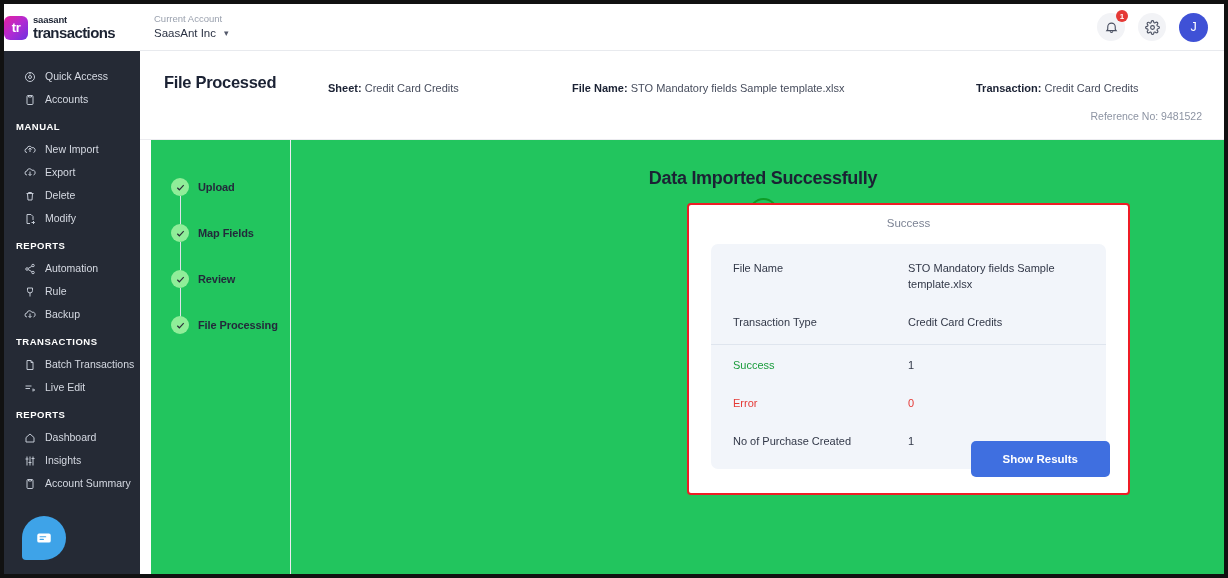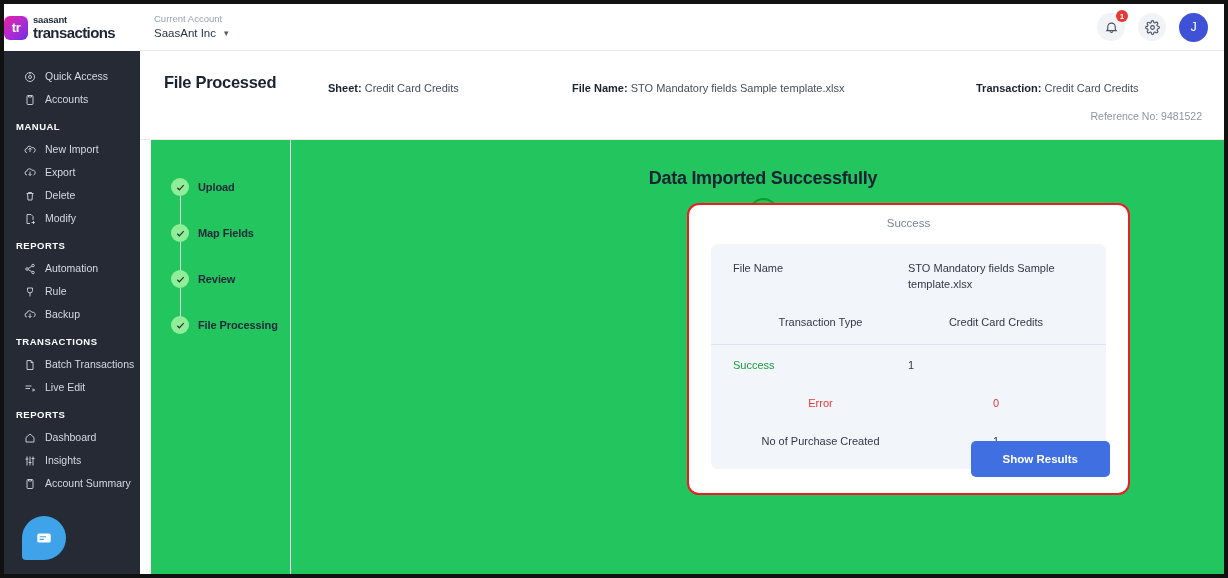--- a/index.html
+++ b/index.html
@@ -192,38 +192,38 @@
     border-radius: 50%; border: 2.2px solid #0f9d26;
     display: flex; align-items: center; justify-content: center;
   }
   .big-check svg { width: 15px; height: 15px; }
 
   .highlight-box {
     position: absolute;
     left: 396px; top: 63px;
     width: 443px; height: 292px;
     border: 2.6px solid #ee1c25;
-    border-radius: 12px;
+    border-radius: 4px;
     background: #ffffff;
   }
   .success-label {
     text-align: center; margin-top: 12px;
     font-size: 11.5px; color: #7c8394;
   }
   .kv-card {
     margin: 15px 22px 0;
     background: #f2f5fa;
     border-radius: 7px;
     padding: 6px 0 8px;
   }
   .kv-row {
     display: flex; align-items: flex-start;
     padding: 11px 22px;
   }
-  .kv-row + .kv-row { padding-top: 11px; text-align: center; }
+  .kv-row + .kv-row { padding-top: 11px; }
   .kv-key { width: 175px; font-size: 11px; color: #323848; line-height: 1.45; }
   .kv-val { flex: 1; font-size: 11px; color: #323848; line-height: 1.45; }
   .kv-sep { height: 1px; background: #dfe5ee; margin: 2px 0; }
   .kv-green { color: #1a9c3c; }
   .kv-red { color: #e53935; }
 
   .btn-row {
     position: absolute; right: 18px; bottom: 16px;
   }
   .primary-btn {

